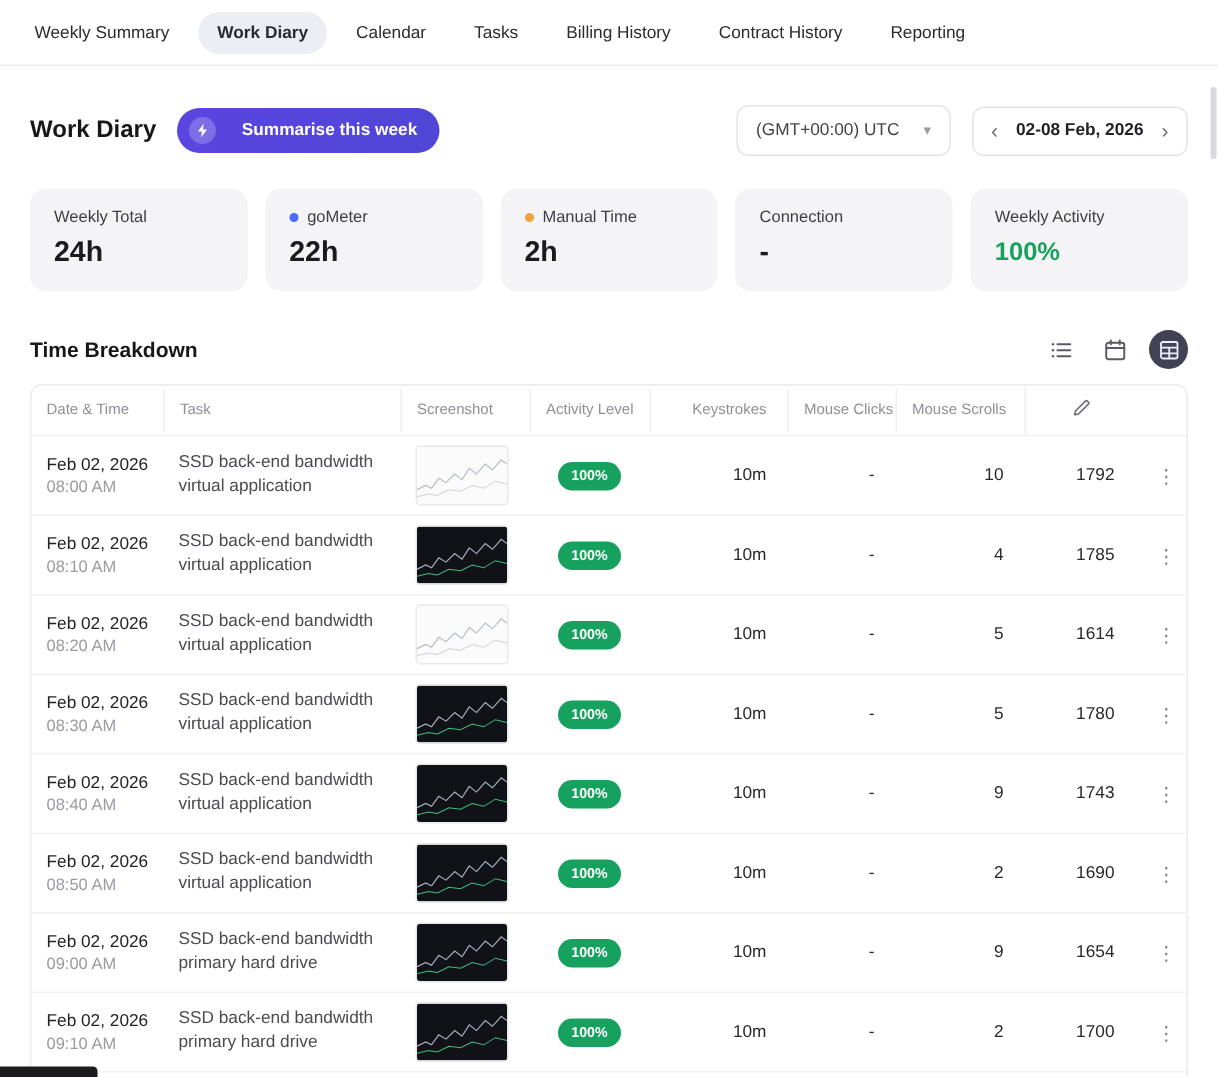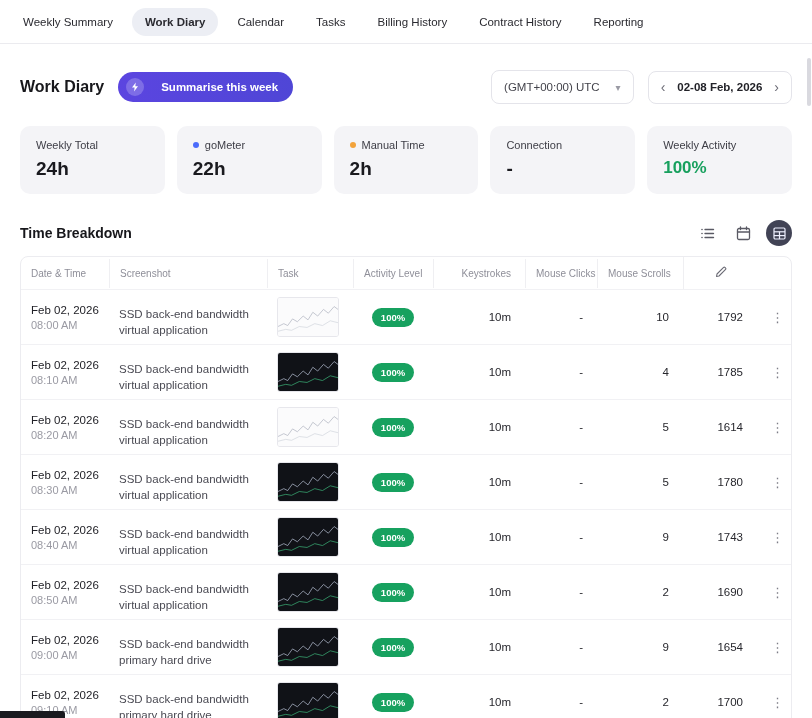--- a/index.html
+++ b/index.html
@@ -105,21 +105,21 @@
     font-size: 10px; color: #8f8f99; padding: 9px 10px;
     border-left: 1px solid #efeff2; white-space: nowrap;
   }
   .thead .th:first-child { border-left: none; }
   .th.num, .td.num { text-align: right; padding-right: 14px; }
   .th.ctr, .td.ctr { text-align: center; }
   .body-row { border-top: 1px solid #f1f1f4; min-height: 51px; }
   .td { font-size: 11.5px; color: #27272d; padding: 6px 10px; }
   .td.date-cell .d1 { font-size: 11.5px; color: #222228; }
   .td.date-cell .d2 { font-size: 11px; color: #9a9aa3; margin-top: 3px; }
-  .td.task-cell { font-size: 11.5px; color: #4a4a53; line-height: 1.35; max-width: 158px; margin-top: 11px; }
+  .td.task-cell { font-size: 11.5px; color: #4a4a53; line-height: 1.35; max-width: 158px; }
   .thumb {
     width: 62px; height: 40px; border-radius: 3px; overflow: hidden;
     cursor: pointer; display: block; border: 1px solid #e7e7ec;
   }
   .thumb svg { display: block; width: 100%; height: 100%; }
   .thumb.dark .tbg { fill: #101217; }
   .thumb.dark .tline { stroke: #aab3c5; }
   .thumb.dark .tline2 { stroke: #3fbf7f; }
   .thumb.light .tbg { fill: #fbfbfc; }
   .thumb.light .tline { stroke: #b4b9c4; }
@@ -241,22 +241,22 @@
           <line x1="1" y1="8.6" x2="12" y2="8.6"></line>
           <line x1="6.5" y1="4.8" x2="6.5" y2="12"></line>
         </svg>
       </button>
     </div>
   </div>
 
   <div class="tb-table">
     <div class="trow thead">
       <div class="th">Date &amp; Time</div>
+      <div class="th">Task</div>
       <div class="th">Screenshot</div>
-      <div class="th">Task</div>
       <div class="th">Activity Level</div>
       <div class="th num">Keystrokes</div>
       <div class="th num">Mouse Clicks</div>
       <div class="th num">Mouse Scrolls</div>
       <div class="th ctr">
         <button class="edit-btn">
           <svg class="ic" width="12" height="12" viewBox="0 0 12 12" fill="none" stroke="currentColor" stroke-width="1.1" stroke-linejoin="round">
             <path d="M1.5 10.5 L2 8 L8.6 1.4 A0.9 0.9 0 0 1 9.9 1.4 L10.6 2.1 A0.9 0.9 0 0 1 10.6 3.4 L4 10 Z"></path>
           </svg>
         </button>

